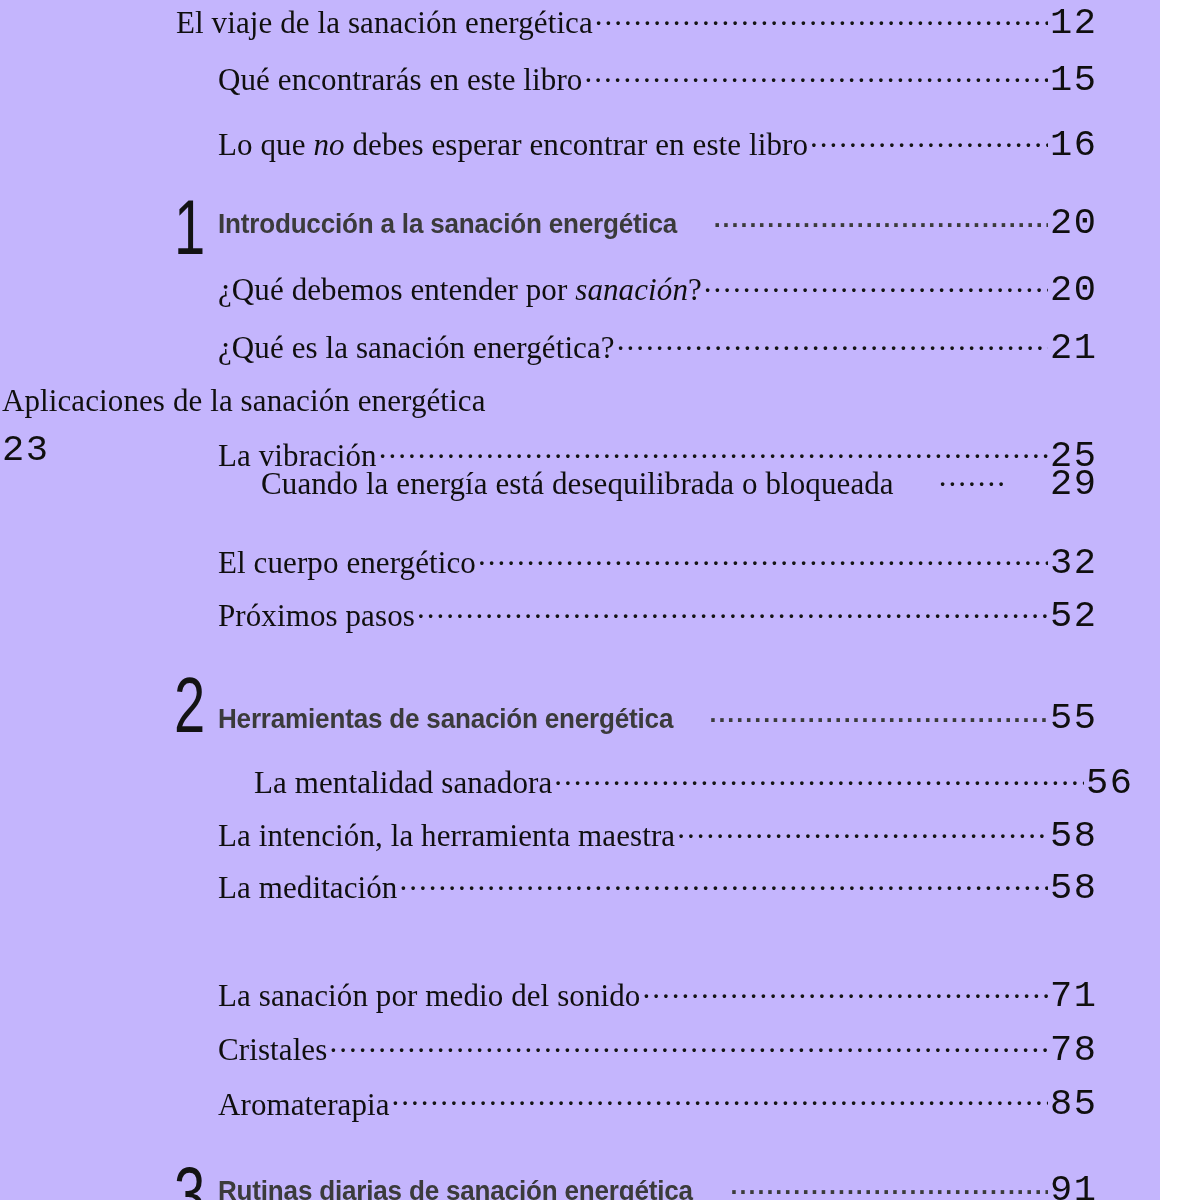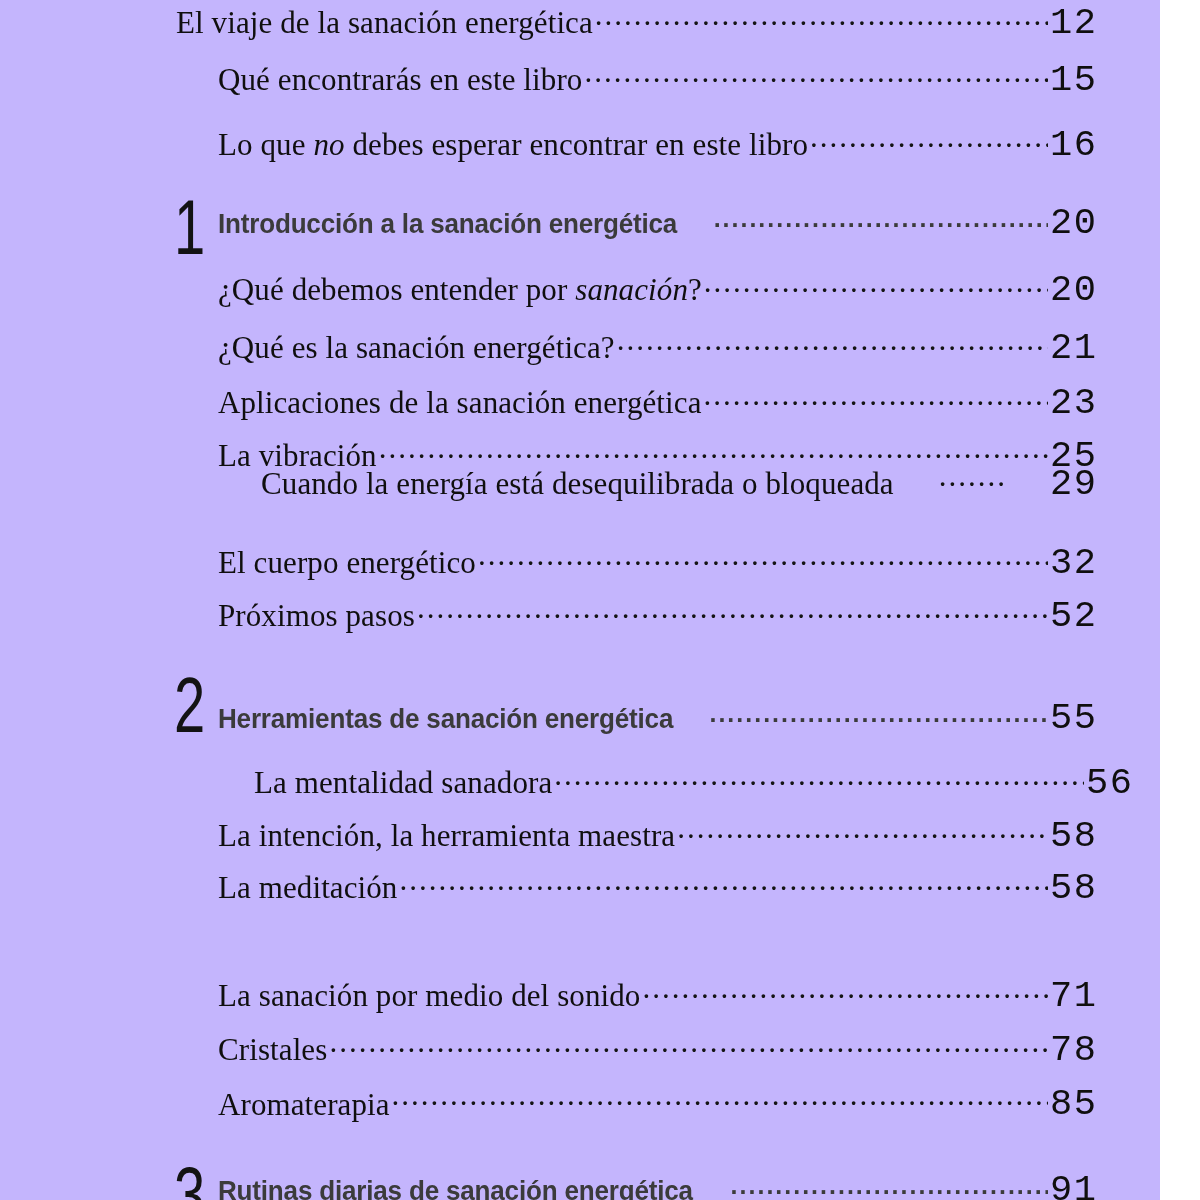--- a/index.html
+++ b/index.html
@@ -153,21 +153,21 @@
       <div class="entry-title"><span>¿Qué debemos entender por </span><i>sanación</i><span>?</span></div>
       <div class="leader"></div>
       <div class="pagenum">20</div>
     </div>
     <div class="toc-row level-sub" style="top: 330px;">
       <div class="row-indent"></div>
       <div class="entry-title"><span>¿Qué es la sanación energética?</span></div>
       <div class="leader"></div>
       <div class="pagenum">21</div>
     </div>
-    <div class="toc-row level-sub" style="top: 385px;">
+    <div class="toc-row level-sub" style="top: 385px; flex-direction: column;">
       <div class="row-indent"></div>
       <div class="entry-title"><span>Aplicaciones de la sanación energética</span></div>
       <div class="leader"></div>
       <div class="pagenum">23</div>
     </div>
     <div class="toc-row level-sub" style="top: 438px;">
       <div class="row-indent"></div>
       <div class="entry-title"><span>La vibración</span></div>
       <div class="leader"></div>
       <div class="pagenum">25</div>

